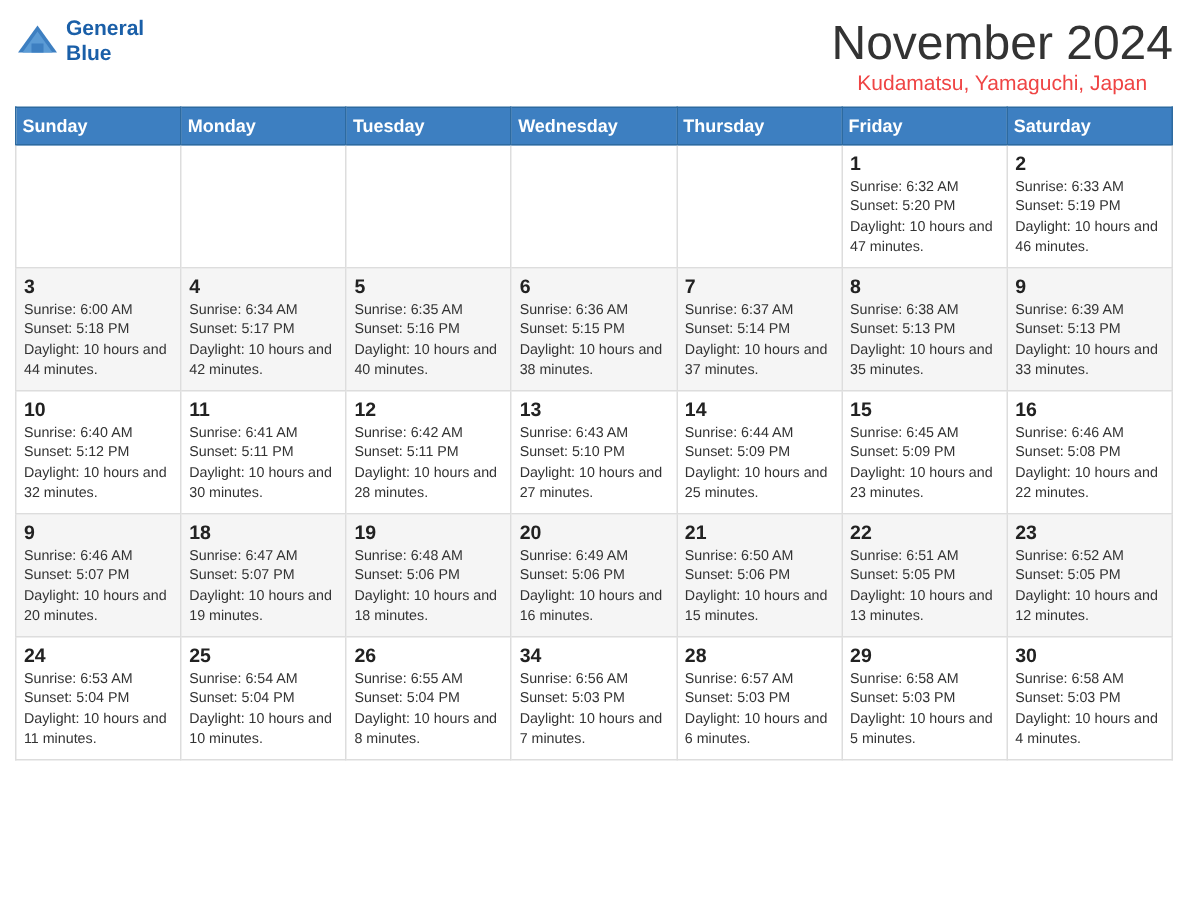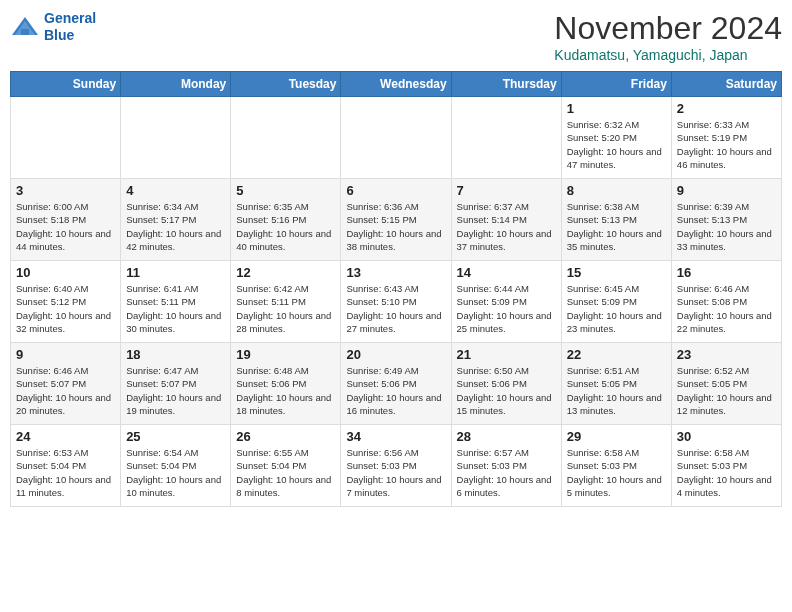--- a/index.html
+++ b/index.html
@@ -26,42 +26,42 @@
       font-size: 14px;
       font-weight: bold;
       line-height: 1.2;
     }
     .logo-text span { display: block; }
     .logo-blue { color: #1a5fa8; }
     .logo-icon {
       width: 30px;
       height: 24px;
     }
-    .title-block { text-align: left; }
+    .title-block { text-align: center; }
     .month-title {
       font-size: 32px;
       font-weight: 300;
       color: #333;
     }
     .location {
       font-size: 14px;
-      color: #0f766e;
+      color: #ef4444;
     }
     table {
       width: 100%;
       border-collapse: collapse;
       table-layout: fixed;
     }
     thead th {
       background: #3d7fc1;
       color: #fff;
       font-size: 12px;
       font-weight: bold;
       padding: 5px 4px;
-      text-align: right;
+      text-align: left;
       border: 1px solid #2d6aa0;
       margin-left: 18px;
     }
     tbody td {
       vertical-align: top;
       border: 1px solid #ddd;
       padding: 4px 5px;
       font-size: 10px;
       color: #333;
       height: 82px;

